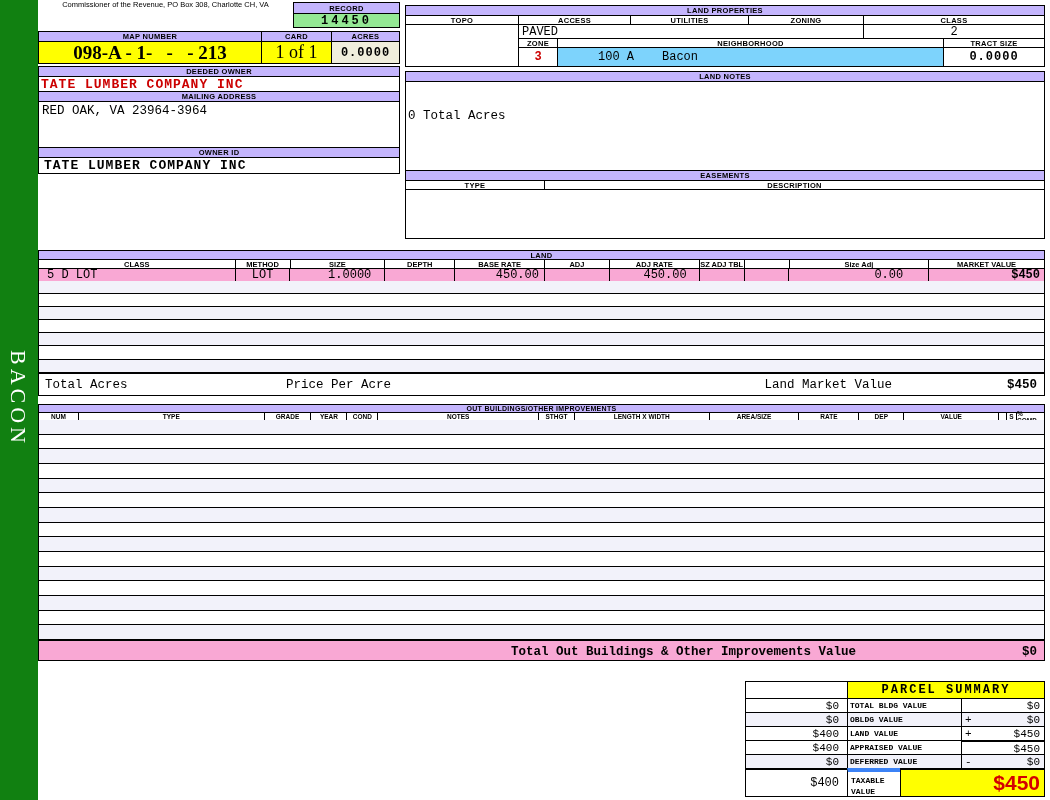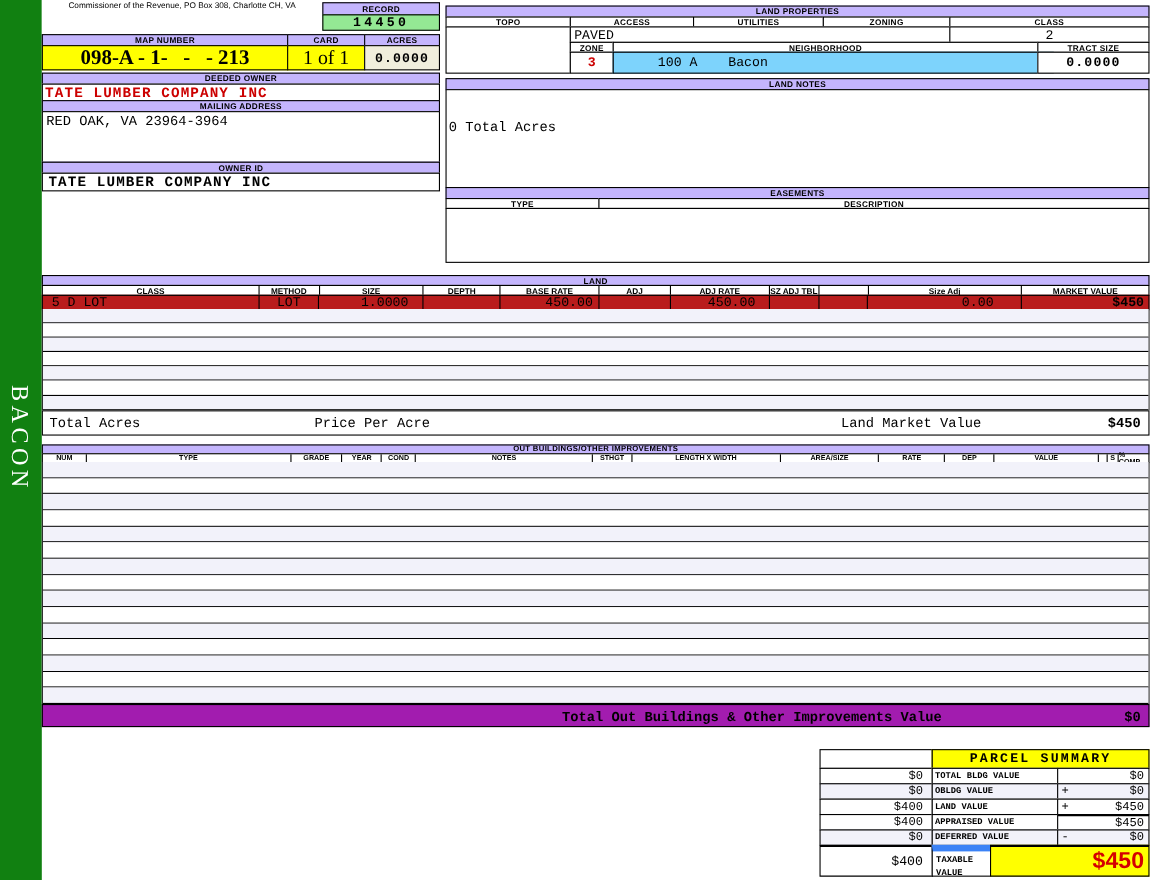--- a/index.html
+++ b/index.html
@@ -92,21 +92,21 @@
   <div class="cell c" style="width:70px;">DEPTH</div>
   <div class="cell c" style="width:90px;">BASE RATE</div>
   <div class="cell c" style="width:65px;">ADJ</div>
   <div class="cell c" style="width:90px;">ADJ RATE</div>
   <div class="cell c" style="width:45px;">SZ ADJ TBL</div>
   <div class="cell c" style="width:45px;"></div>
   <div class="cell c" style="width:140px;">Size Adj</div>
   <div class="cell c" style="width:115px;">MARKET VALUE</div>
 </div>
 
-<div class="a bd mono" style="left:38px;top:268px;width:1007px;height:14px;background:#b91c1c;display:flex;font-size:12px;justify-content:flex-end;">
+<div class="a bd mono" style="left:38px;top:268px;width:1007px;height:14px;background:#f9a8d4;display:flex;font-size:12px;justify-content:flex-end;">
   <div class="cell" style="width:197px;padding-left:8px;">5 D LOT</div>
   <div class="cell c" style="width:55px;">LOT</div>
   <div class="cell r" style="width:95px;padding-right:13px;">1.0000</div>
   <div class="cell" style="width:70px;"></div>
   <div class="cell r" style="width:90px;padding-right:5px;">450.00</div>
   <div class="cell" style="width:65px;"></div>
   <div class="cell r" style="width:90px;padding-right:12px;">450.00</div>
   <div class="cell" style="width:45px;"></div>
   <div class="cell" style="width:45px;"></div>
   <div class="cell r" style="width:140px;padding-right:25px;">0.00</div>
@@ -161,21 +161,21 @@
     <div class="frow" style="height: 13.67px; background: rgb(255, 255, 255);"></div>
     <div class="frow" style="height: 13.67px; background: rgb(242, 242, 250);"></div>
     <div class="frow" style="height: 13.67px; background: rgb(255, 255, 255);"></div>
     <div class="frow" style="height: 13.67px; background: rgb(242, 242, 250);"></div>
     <div class="frow" style="height: 13.67px; background: rgb(255, 255, 255);"></div>
     <div class="frow" style="height: 13.67px; background: rgb(242, 242, 250);"></div>
     <div class="frow" style="height: 13.67px; background: rgb(255, 255, 255);"></div>
     <div class="frow" style="height: 13.67px; background: rgb(242, 242, 250);"></div>
   </div>
 
-<div class="a bd mono" style="left:38px;top:640px;width:1007px;height:21px;background:#a21caf;font-size:12.5px;">
+<div class="a bd mono" style="left:38px;top:640px;width:1007px;height:21px;background:#f9a8d4;font-size:12.5px;">
   <span class="a" style="left:472px;top:4px;font-weight:bold;">Total Out Buildings &amp; Other Improvements Value</span>
   <span class="a" style="right:7px;top:4px;font-weight:bold;">$0</span>
 </div>
 
 <div class="a bd" style="left:745px;top:681px;width:103px;height:18px;background:#fff;"></div>
 <div class="a bd c mono" style="left:847px;top:681px;width:198px;height:18px;background:#FFFF00;font-weight:bold;font-size:12px;letter-spacing:2px;">PARCEL SUMMARY</div>
 
 <div id="parcel-rows">
     <div class="a bd r mono" style="left: 745px; top: 698px; width: 103px; height: 15px; font-size: 11px; padding-right: 8px; background: rgb(255, 255, 255);">$0</div>
     <div class="a bd l mono" style="left: 847px; top: 698px; width: 115px; height: 15px; font-weight: bold; font-size: 8px; padding-left: 2px; background: rgb(255, 255, 255);">TOTAL BLDG VALUE</div>
@@ -203,14 +203,14 @@
     </div>
     <div class="a bd r mono" style="left: 745px; top: 754px; width: 103px; height: 15px; font-size: 11px; padding-right: 8px; background: rgb(242, 242, 250);">$0</div>
     <div class="a bd l mono" style="left: 847px; top: 754px; width: 115px; height: 15px; font-weight: bold; font-size: 8px; padding-left: 2px; background: rgb(242, 242, 250);">DEFERRED VALUE</div>
     <div class="a bd mono" style="left: 961px; top: 754px; width: 84px; height: 15px; font-size: 11px; background: rgb(242, 242, 250);">
       <span class="a" style="left:3px;top:1px;">-</span>
       <span class="a" style="right:4px;top:1px;">$0</span>
     </div>
   </div>
 
 <div class="a bd r mono" style="left:745px;top:768px;width:103px;height:29px;background:#fff;border-top:2px solid #000;font-size:12px;padding-right:8px;">$400</div>
-<div class="a bd mono" style="left:847px;top:768px;width:54px;height:29px;background:#fff;border-top:6px solid #3b82f6;font-weight:bold;font-size:8px;line-height:11px;padding:3px 0 0 3px;">TAXABLE VALUE</div>
+<div class="a bd mono" style="left:847px;top:768px;width:54px;height:29px;background:#fff;border-top:4px solid #3b82f6;font-weight:bold;font-size:8px;line-height:11px;padding:3px 0 0 3px;">TAXABLE VALUE</div>
 <div class="a bd r sans" style="left:900px;top:768px;width:145px;height:29px;background:#FFFF00;border-top:2px solid #000;color:#D40000;font-weight:bold;font-size:21px;padding-right:4px;">$450</div>
 
 </body></html>

